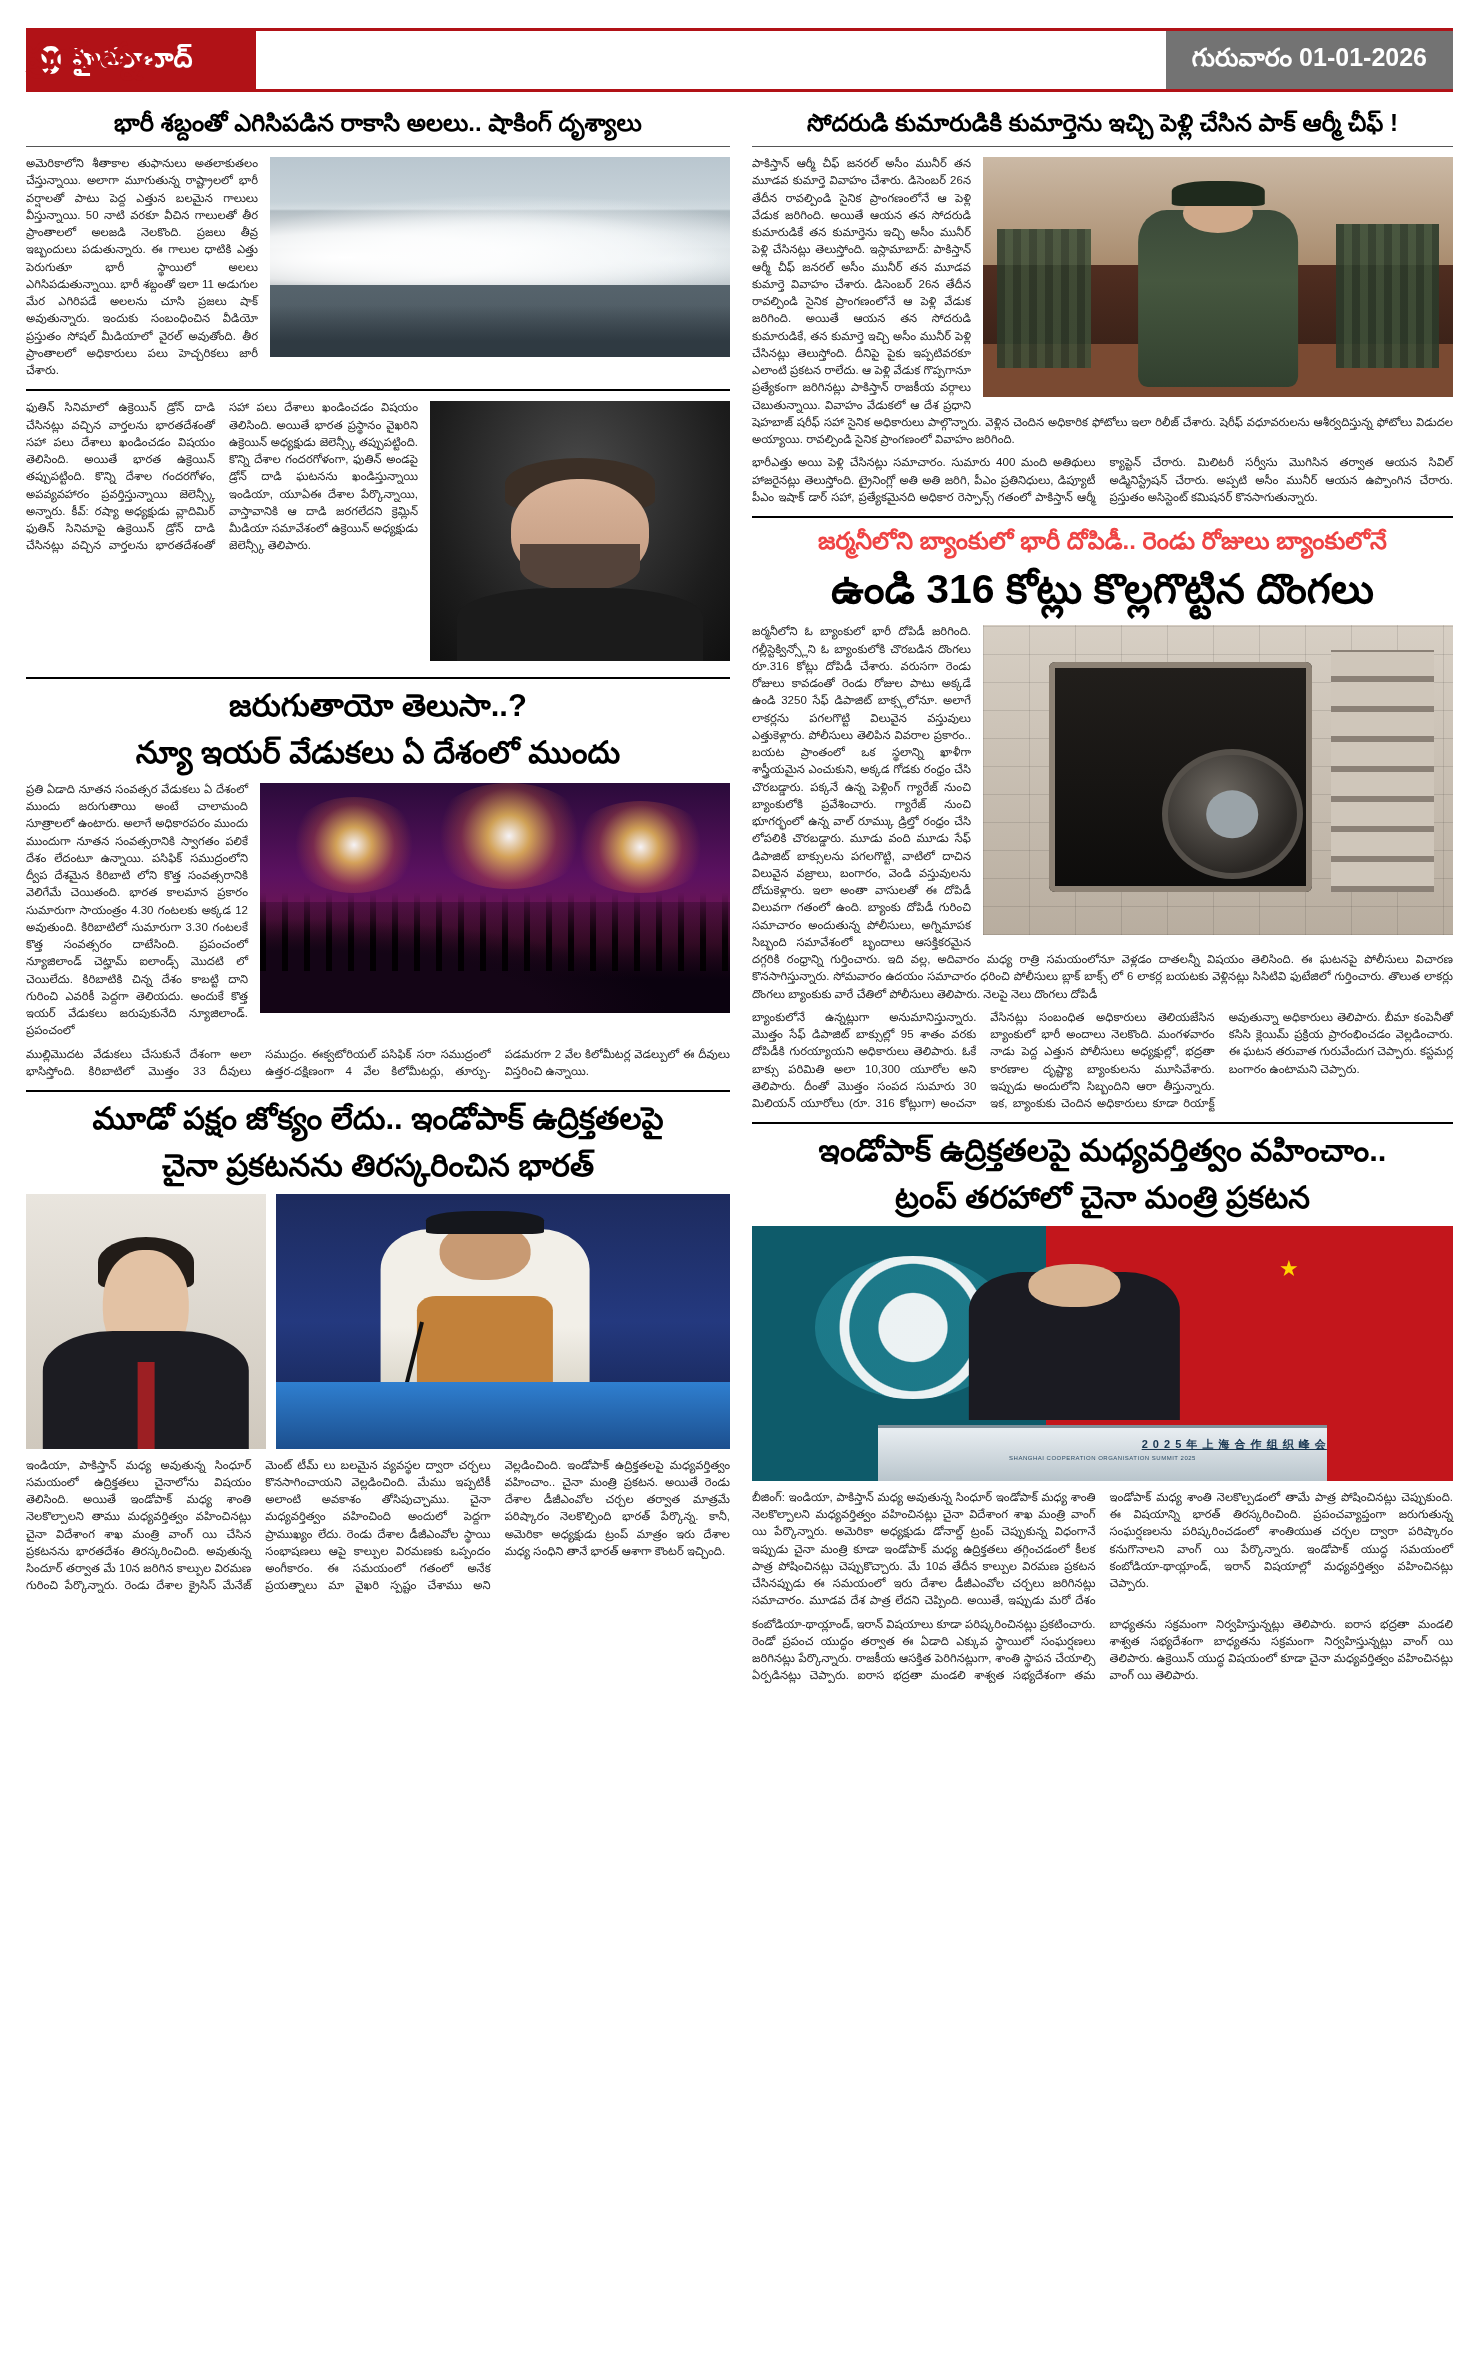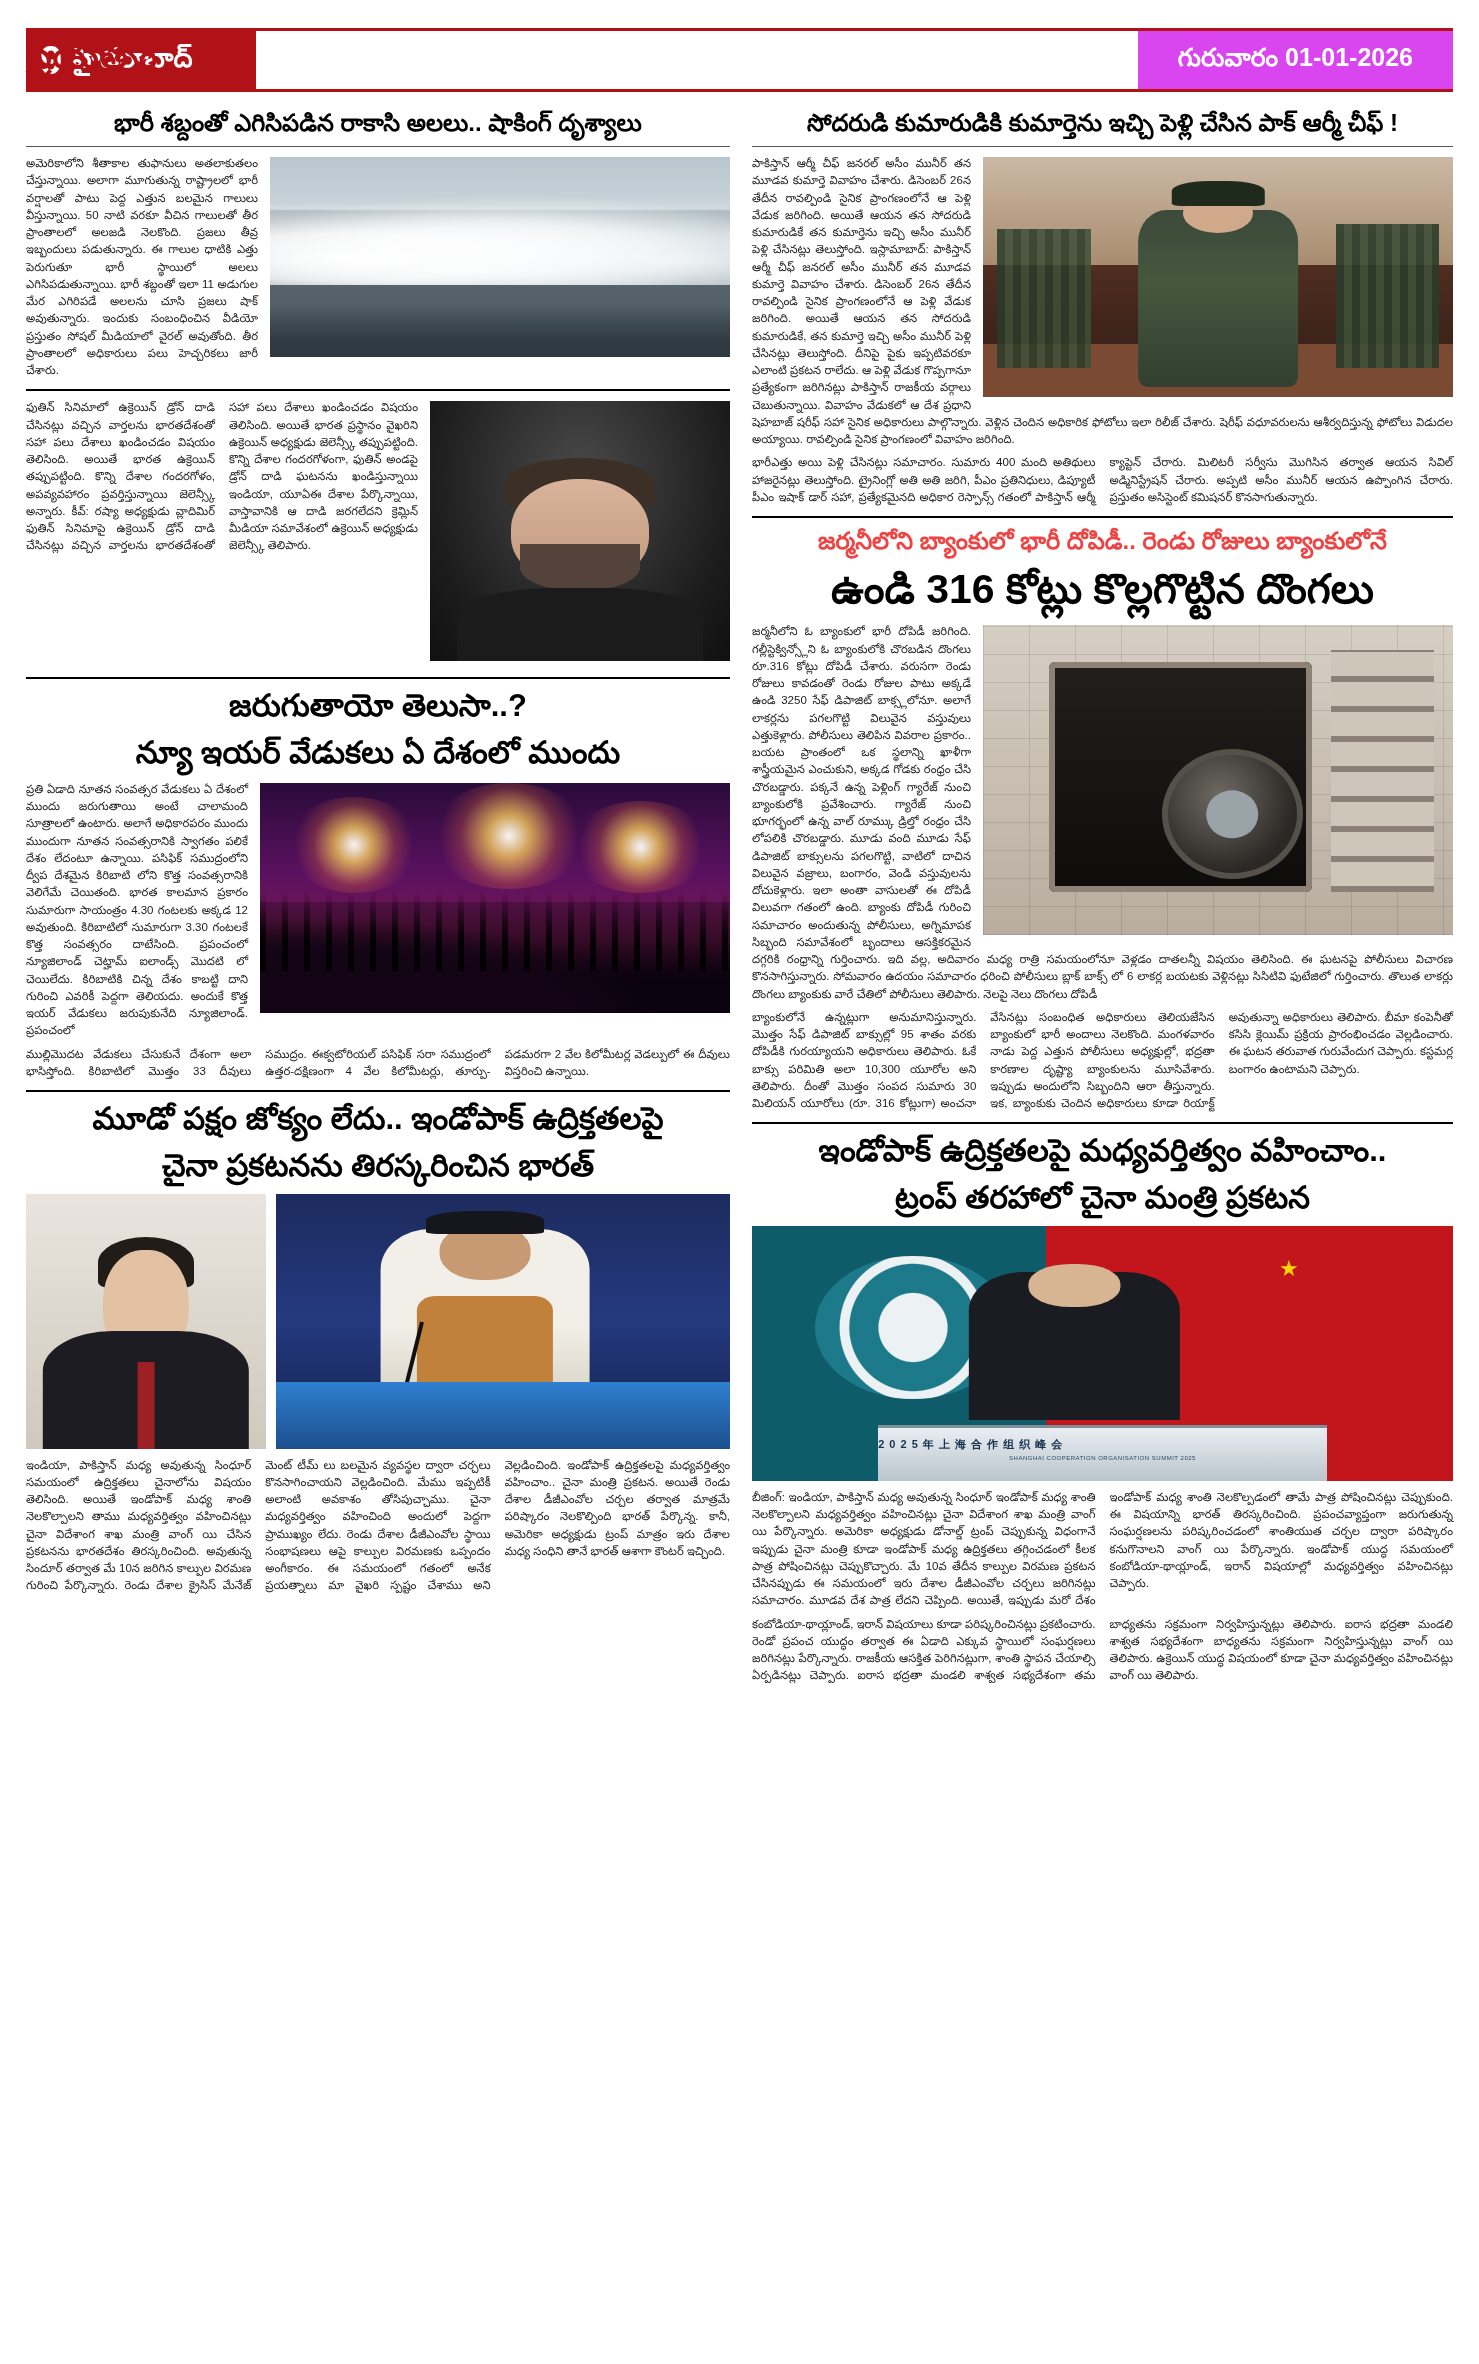--- a/index.html
+++ b/index.html
@@ -53,26 +53,26 @@
   }
   .mast-title {
     position: absolute;
     left: 0; right: 0;
     font-size: 36px;
     font-weight: bold;
     color: #b11217;
     letter-spacing: 1px;
   }
   .mast-right {
-    background: #d946ef;
+    background: #737373;
     color: #fff;
     height: 58px;
     display: flex;
     align-items: center;
-    padding: 0 40px;
+    padding: 0 26px;
     font-size: 25px;
     font-weight: bold;
   }
 
   
   .cols {
     display: flex;
     gap: 22px;
     margin-top: 10px;
   }
@@ -321,22 +321,23 @@
     position:absolute; left:46%; top:15%; transform:translateX(-50%);
     width:13%; height:17%; border-radius:46%; background:#d7b492;
   }
   .img-sco .lectern {
     position:absolute; left:18%; right:18%; bottom:0; height:22%;
     background: linear-gradient(to bottom,#e9eef2,#b9c5cc);
     border-top:3px solid #7f8f99;
   }
   .img-sco .lectern-text {
     position:absolute; left:0; right:0; top:18%;
-    text-align:left; font-size:11px; font-weight:bold; color:#16344f;
+    text-align:right; font-size:11px; font-weight:bold; color:#16344f;
     letter-spacing:1px;
+    text-decoration:underline;
   }
   .img-sco .lectern-sub {
     position:absolute; left:0; right:0; top:52%;
     text-align:center; font-size:6px; color:#2a4a63; letter-spacing:.5px;
   }
 
   .section { margin-bottom: 10px; }
   .divider-black { border-top: 2px solid #000; margin: 10px 0 8px; }
 </style>
 </head>

